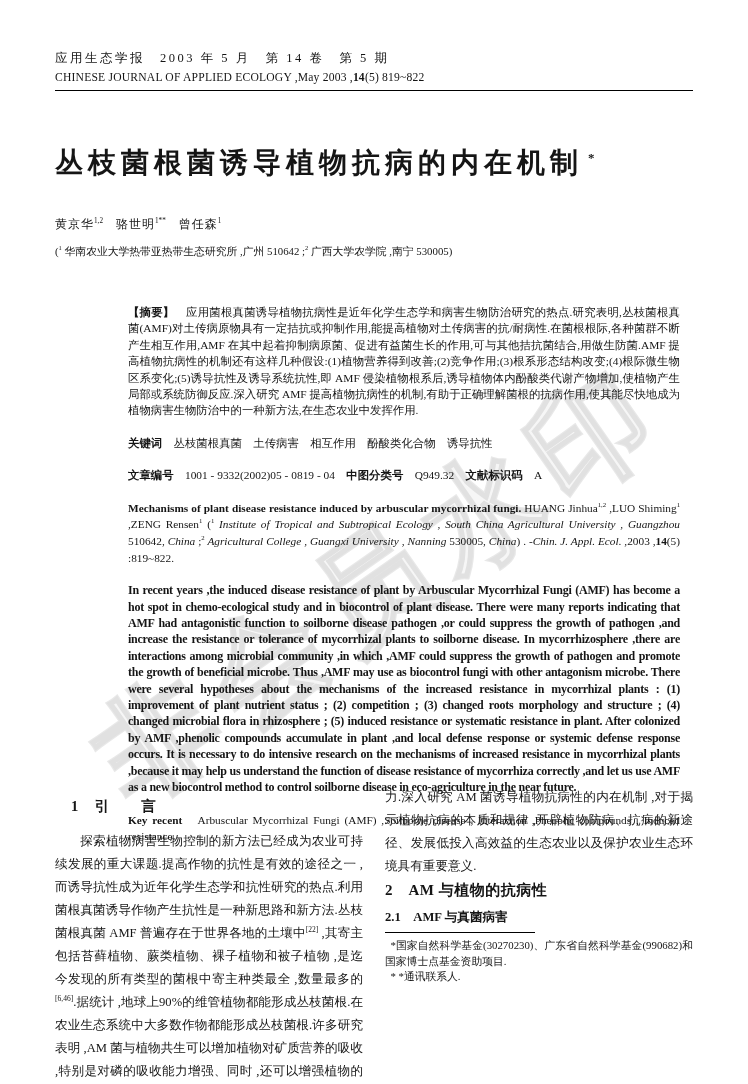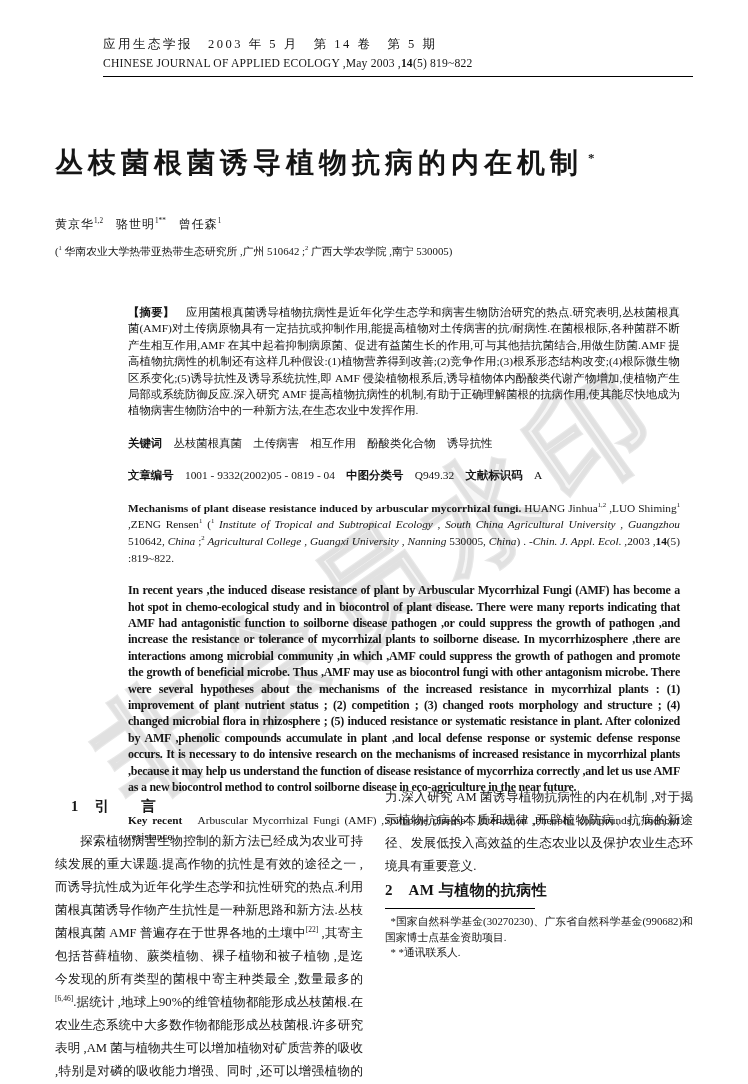--- a/index.html
+++ b/index.html
@@ -9,21 +9,21 @@
   }
   
   .watermark{
     position:absolute;left:30px;top:505px;width:700px;text-align:center;
     transform:rotate(-35deg);font-size:118px;font-weight:bold;letter-spacing:14px;
     color:rgba(130,130,130,0.07);-webkit-text-stroke:2.5px rgba(150,150,150,0.22);
     pointer-events:none;white-space:nowrap;z-index:0;
   }
   .layer{position:relative;z-index:1;}
   
-  .header{position:absolute;left:55px;right:55px;top:36px;margin-left:48px;}
+  .header{position:absolute;left:55px;right:55px;top:50px;}
   .h-zh{font-size:12.5px;letter-spacing:2.5px;}
   .h-en{font-size:11.6px;margin-top:4px;letter-spacing:0.2px;}
   .rule{border-top:1.6px solid #000;margin-top:6px;}
   
   .title{position:absolute;left:55px;top:144px;font-size:28px;font-weight:bold;letter-spacing:5px;white-space:nowrap;}
   .authors{position:absolute;left:55px;top:216px;font-size:12px;letter-spacing:1px;}
   .affil{position:absolute;left:55px;top:245px;font-size:10.8px;}
   
   .abstract{position:absolute;left:112px;width:584px;top:288px;text-align:justify;}
   .abstract p{margin:16px;}
@@ -85,20 +85,21 @@
     <div class="columns">
 
       <div class="col">
         <div class="sec-h1">1　引　　言</div>
         <p><span>探索植物病害生物控制的新方法已经成为农业可持续发展的重大课题.提高作物的抗性是有效的途径之一 ,而诱导抗性成为近年化学生态学和抗性研究的热点.利用菌根真菌诱导作物产生抗性是一种新思路和新方法.丛枝菌根真菌 AMF 普遍存在于世界各地的土壤中</span><span class="sup">[22]</span><span> ,其寄主包括苔藓植物、蕨类植物、裸子植物和被子植物 ,是迄今发现的所有类型的菌根中寄主种类最全 ,数量最多的</span><span class="sup">[6,46]</span><span>.据统计 ,地球上90%的维管植物都能形成丛枝菌根.在农业生态系统中大多数作物都能形成丛枝菌根.许多研究表明 ,AM 菌与植物共生可以增加植物对矿质营养的吸收 ,特别是对磷的吸收能力增强、同时 ,还可以增强植物的抗逆性和抗病、耐病能力</span></p>
       </div>
 
       <div class="col">
         <p class="noindent">力.深入研究 AM 菌诱导植物抗病性的内在机制 ,对于揭示植物抗病的本质和规律 ,开辟植物防病、抗病的新途径、发展低投入高效益的生态农业以及保护农业生态环境具有重要意义.</p>
         <div class="sec-h2">2　AM 与植物的抗病性</div>
+        <div class="sec-h3">2.1　AMF 与真菌病害</div>
         <div class="fn-rule"></div>
         <div class="footnote">
           <p class="ind">*国家自然科学基金(30270230)、广东省自然科学基金(990682)和国家博士点基金资助项目.</p>
           <p class="ind">* *通讯联系人.</p>
 
         </div>
       </div>
 
     </div>
 

